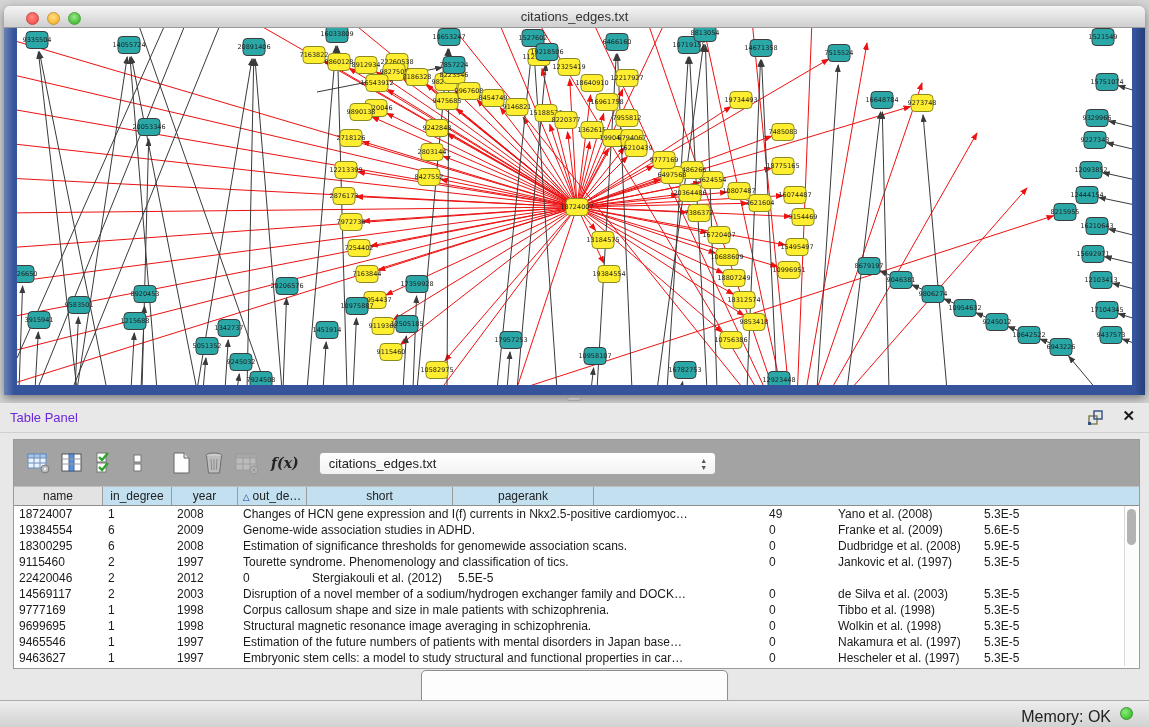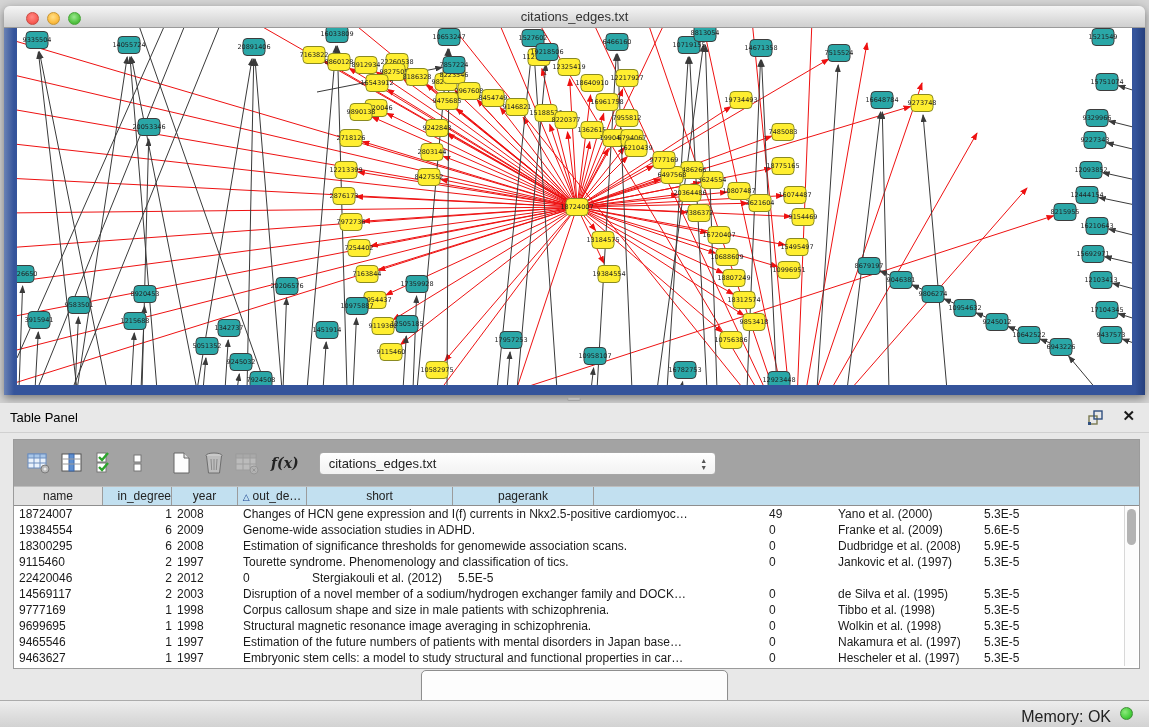--- a/index.html
+++ b/index.html
@@ -23,21 +23,21 @@
   .net-canvas { width:1115px; height:357px; background:#FFFFFF; overflow:hidden; position:relative; }
   .net-canvas svg { display:block; }
 
   
   .grip { position:absolute; left:567px; top:397px; width:14px; height:4px;
     border-radius:2px; background:#BDBDBD; border:1px solid #A3A3A3; }
 
   
   .table-panel { position:absolute; left:0; top:403px; width:1149px; height:297px; background:#E8E8E8; }
   .panel-header { height:30px; position:relative; border-bottom:1px solid #D0D0D0; }
-  .panel-title { position:absolute; left:10px; top:7px; font-size:13px; color:#000000; }
+  .panel-title { position:absolute; left:10px; top:7px; font-size:13px; color:#6d28d9; }
   .panel-float { position:absolute; right:44px; top:6px; width:18px; height:18px; cursor:pointer; }
   .panel-close { position:absolute; right:14px; top:4px; font-size:15px; font-weight:bold; color:#1A1A1A; cursor:pointer; }
 
   .panel-box { position:absolute; left:13px; top:36px; width:1127px; height:230px;
     border:1px solid #9B9B9B; background:#FFFFFF; }
   .toolbar { height:47px; background:#a3a3a3; border-bottom:1px solid #BEBEBE;
     display:flex; align-items:center; padding-left:12px; }
   .tb-icon { width:26px; height:24px; margin-right:7px; display:flex; align-items:center; justify-content:center; }
   .tb-fx { font-family:"DejaVu Serif", serif; font-style:italic; font-weight:bold; font-size:14px; color:#222; margin:0 6px 0 4px; }
   .combo { margin-left:14px; width:397px; height:23px; background:linear-gradient(#FFFFFF,#F2F2F2);
@@ -49,21 +49,21 @@
 
   .tbl-header { display:flex; height:19px; border-bottom:1px solid #8E8E8E; background:#C2E0F0; }
   .th { font-size:12px; color:#222; text-align:center; line-height:18px;
     border-right:1px solid #9C9C9C; overflow:hidden; white-space:nowrap; }
   .th.hname { background:#E3E3E3; }
   .sort-glyph { font-size:9px; color:#173E8C; margin-right:3px; }
   .tbl-rows { height:160px; background:#fff; position:relative; overflow:hidden; }
   .tr { display:flex; height:16px; }
   .td { font-size:12px; color:#1A1A1A; padding-left:5px; line-height:16px;
     overflow:hidden; white-space:nowrap; }
-  .c0{width:89px;} .c1{width:69px;text-align:right;} .c2{width:66px;} .c3{width:526px;} .c4{width:69px;} .c5{width:146px;} .c6{width:141px;}
+  .c0{width:89px;} .c1{width:69px;} .c2{width:66px;} .c3{width:526px;} .c4{width:69px;} .c5{width:146px;} .c6{width:141px;}
   .vscroll { position:absolute; right:1px; top:0; width:14px; height:160px; background:#FCFCFC; border-left:1px solid #D8D8D8; }
   .vthumb { position:absolute; left:2px; top:3px; width:9px; height:36px; border-radius:5px; background:#B3B3B3; }
 
   .tabbar { position:absolute; left:0; top:267px; width:100%; display:flex; justify-content:center; }
   .seg { display:inline-flex; border:1px solid #8E8E8E; border-radius:5px; overflow:hidden;
     background:#FDFDFD; box-shadow:0 1px 1px rgba(0,0,0,.15); }
   .seg button { font-family:"Liberation Sans", sans-serif; font-size:13px; padding:3px 15px;
     border:none; background:linear-gradient(#FFFFFF,#EFEFEF); color:#111; border-left:1px solid #9A9A9A; cursor:pointer;margin-top:44px; }
   .seg button:first-child { border-left:none; }
   .seg button.active { background:linear-gradient(#8B8B8B,#6A6A6A); color:#EDEDED; }
@@ -828,21 +828,21 @@
     <div class="tbl-rows" id="tbody">
       <div class="vscroll">
         <div class="vthumb"></div>
       </div>
     <div class="tr">
           <div class="td c0">18724007</div>
           <div class="td c1">1</div>
           <div class="td c2">2008</div>
           <div class="td c3">Changes of HCN gene expression and I(f) currents in Nkx2.5-positive cardiomyoc…</div>
           <div class="td c4">49</div>
-          <div class="td c5">Yano et al. (2000)</div>
+          <div class="td c5">Yano et al. (2008)</div>
           <div class="td c6">5.3E-5</div>
         </div>
         <div class="tr">
           <div class="td c0">19384554</div>
           <div class="td c1">6</div>
           <div class="td c2">2009</div>
           <div class="td c3">Genome-wide association studies in ADHD.</div>
           <div class="td c4">0</div>
           <div class="td c5">Franke et al. (2009)</div>
           <div class="td c6">5.6E-5</div>
@@ -872,21 +872,21 @@
           <div class="td c4">0</div>
           <div class="td c5">Stergiakouli et al. (2012)</div>
           <div class="td c6">5.5E-5</div>
         </div>
         <div class="tr">
           <div class="td c0">14569117</div>
           <div class="td c1">2</div>
           <div class="td c2">2003</div>
           <div class="td c3">Disruption of a novel member of a sodium/hydrogen exchanger family and DOCK…</div>
           <div class="td c4">0</div>
-          <div class="td c5">de Silva et al. (1995)</div>
+          <div class="td c5">de Silva et al. (2003)</div>
           <div class="td c6">5.3E-5</div>
         </div>
         <div class="tr">
           <div class="td c0">9777169</div>
           <div class="td c1">1</div>
           <div class="td c2">1998</div>
           <div class="td c3">Corpus callosum shape and size in male patients with schizophrenia.</div>
           <div class="td c4">0</div>
           <div class="td c5">Tibbo et al. (1998)</div>
           <div class="td c6">5.3E-5</div>

